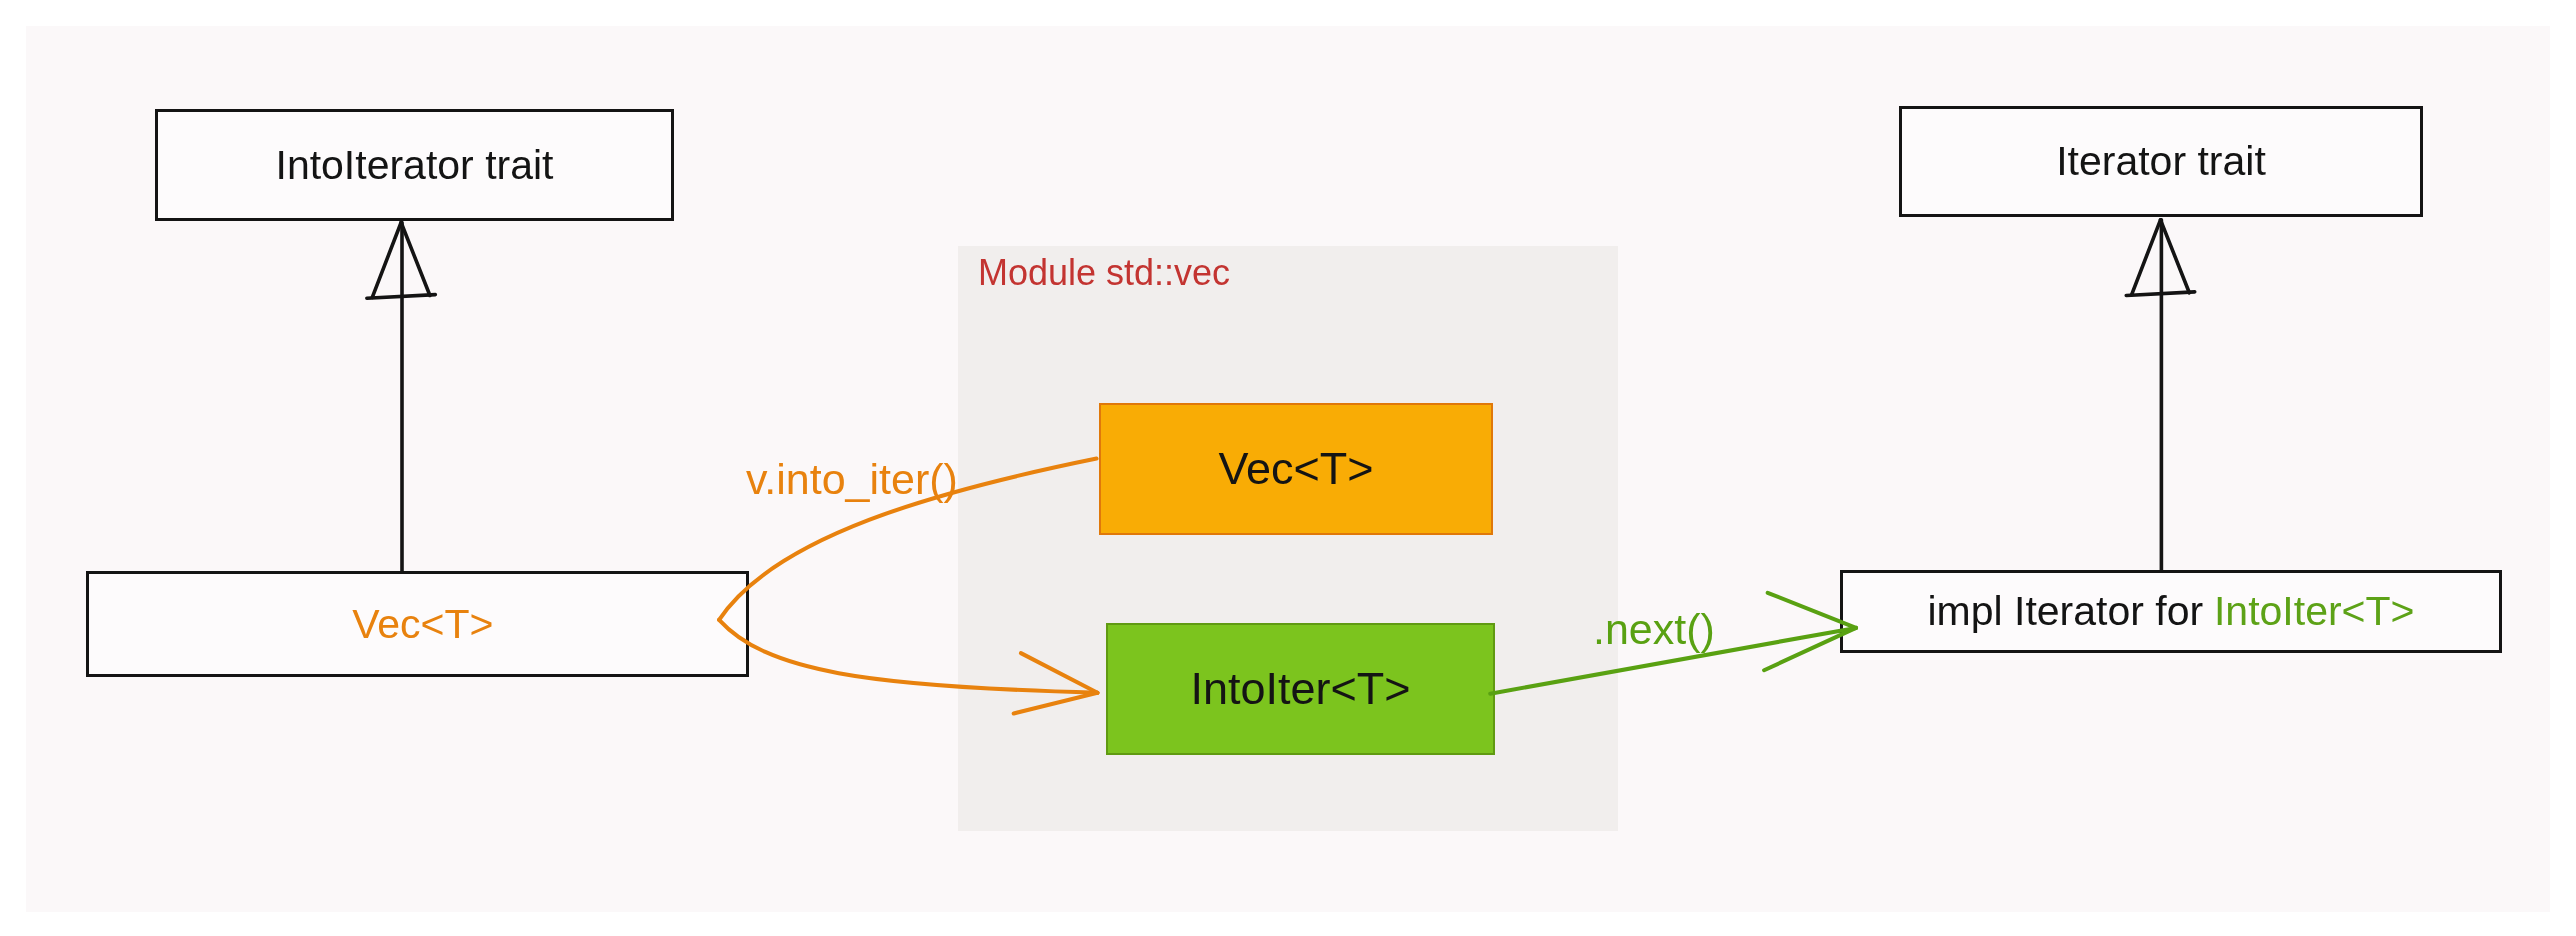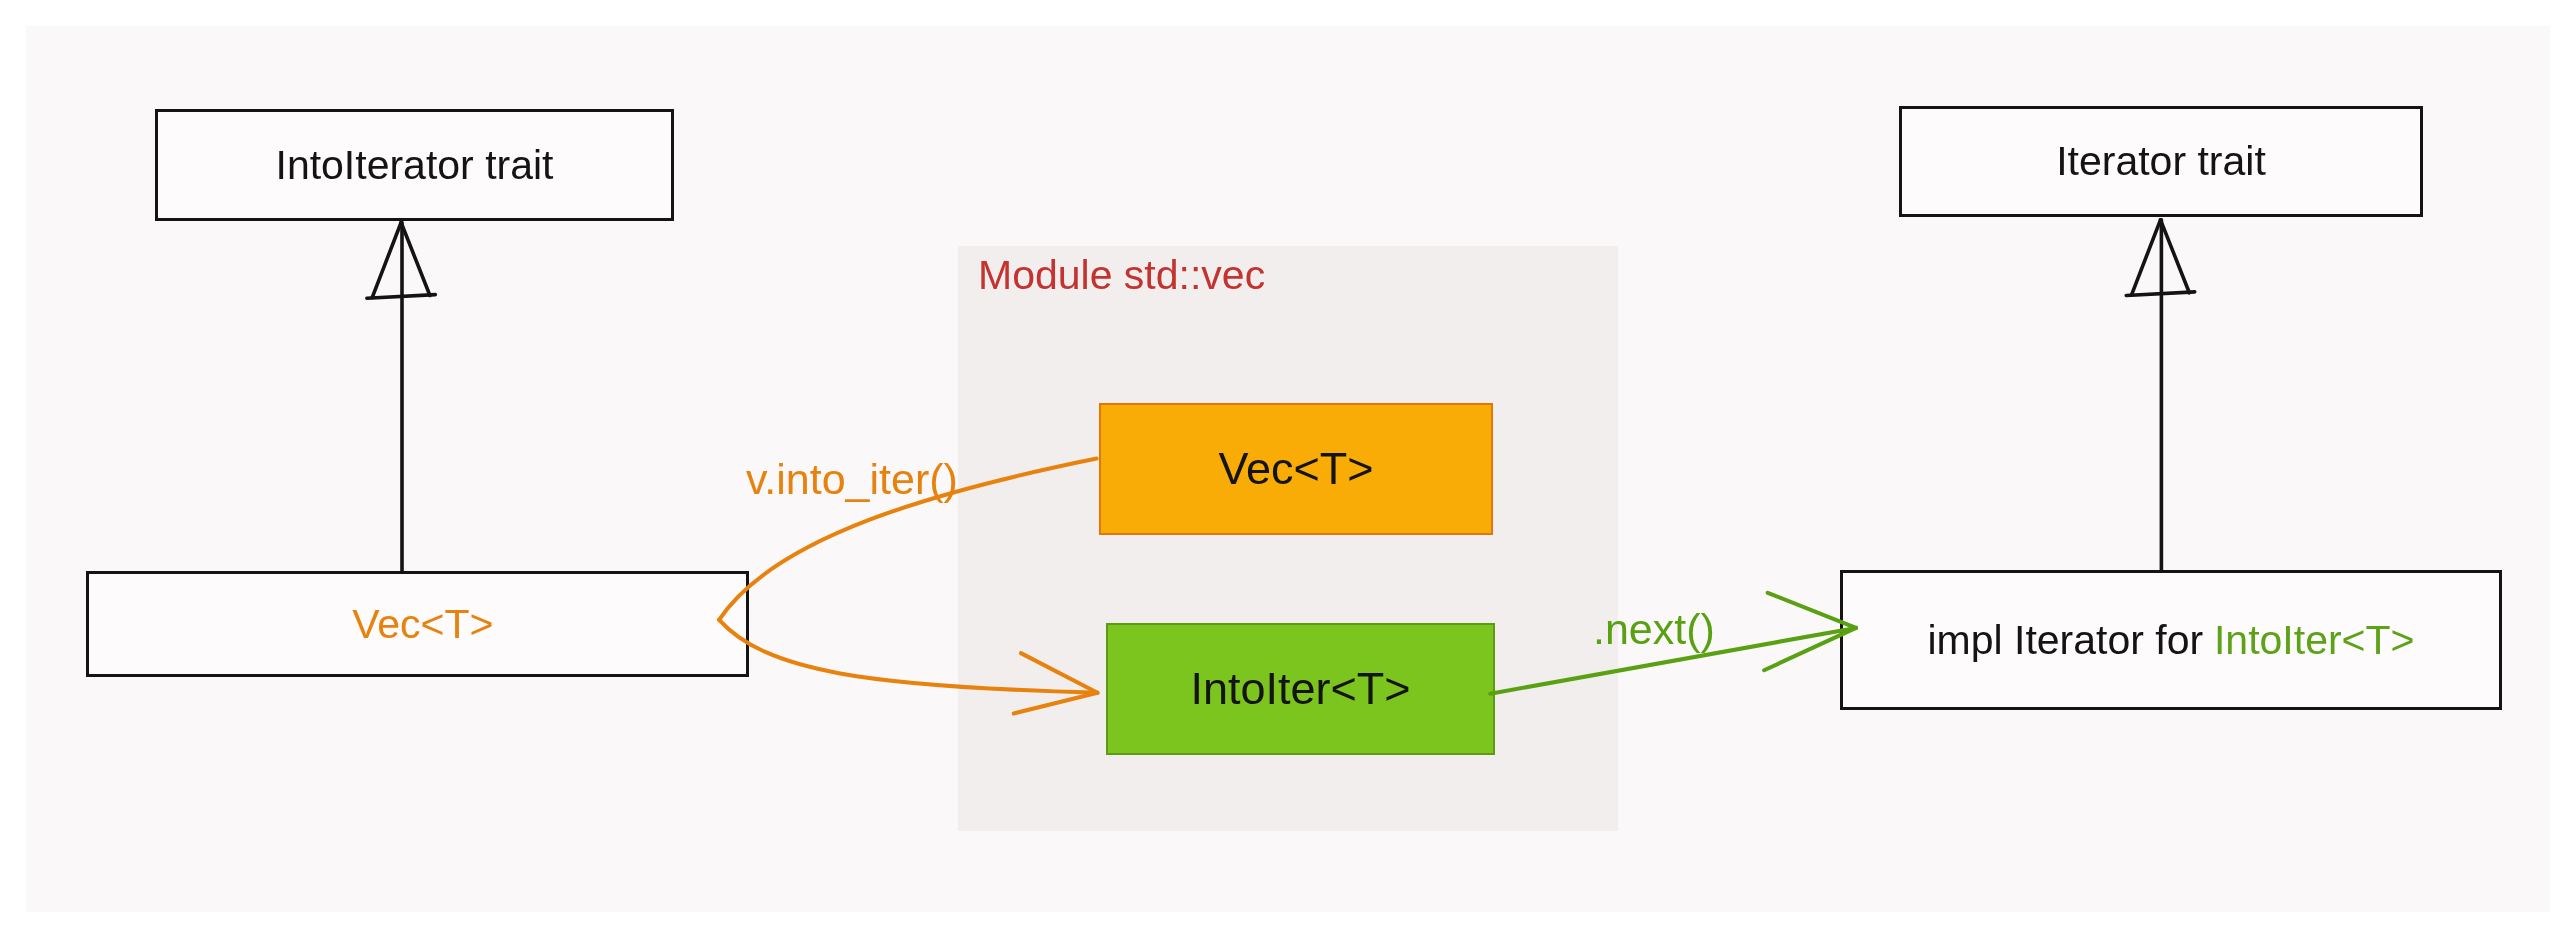--- a/index.html
+++ b/index.html
@@ -13,36 +13,36 @@
   .panel{
     position:absolute;left:26px;top:26px;width:2524px;height:886px;
     background:#fbf8f9;
   }
   .module{
     position:absolute;left:958px;top:246px;width:660px;height:585px;
     background:#f1eeed;
   }
   .module-title{
     position:absolute;left:20px;top:7.2px;
-    font-size:41px;line-height:1.1;color:#c33431;white-space:nowrap;
+    font-size:36px;line-height:1.1;color:#c33431;white-space:nowrap;
   }
   .node{
     position:absolute;display:flex;align-items:center;justify-content:center;
     box-sizing:border-box;white-space:nowrap;
   }
   .trait-box{
     background:#fdfbfc;border:3.6px solid #141414;font-size:41px;color:#141414;
   }
   .trait-left{left:155px;top:109px;width:519px;height:112px;}
   .trait-right{left:1899px;top:106px;width:524px;height:111px;}
   .impl-box{
     background:#fdfbfc;border:3.6px solid #141414;font-size:41px;color:#141414;
   }
   .impl-left{left:86px;top:571px;width:663px;height:106px;}
-  .impl-right{left:1840px;top:570px;width:662px;height:140px;}
+  .impl-right{left:1840px;top:570px;width:662px;height:83px;}
   .type-orange{color:#e8820e;margin-left:10.8px;}
   .type-green{color:#5da217;margin-left:10.8px;}
   .vec-box{
     left:1099px;top:403px;width:394px;height:132px;
     background:#f9ac05;border:2.7px solid #e0780a;font-size:45px;color:#141414;
   }
   .intoiter-box{
     left:1106px;top:623px;width:389px;height:132px;
     background:#7cc41e;border:2.7px solid #609a12;font-size:45px;color:#141414;
   }

